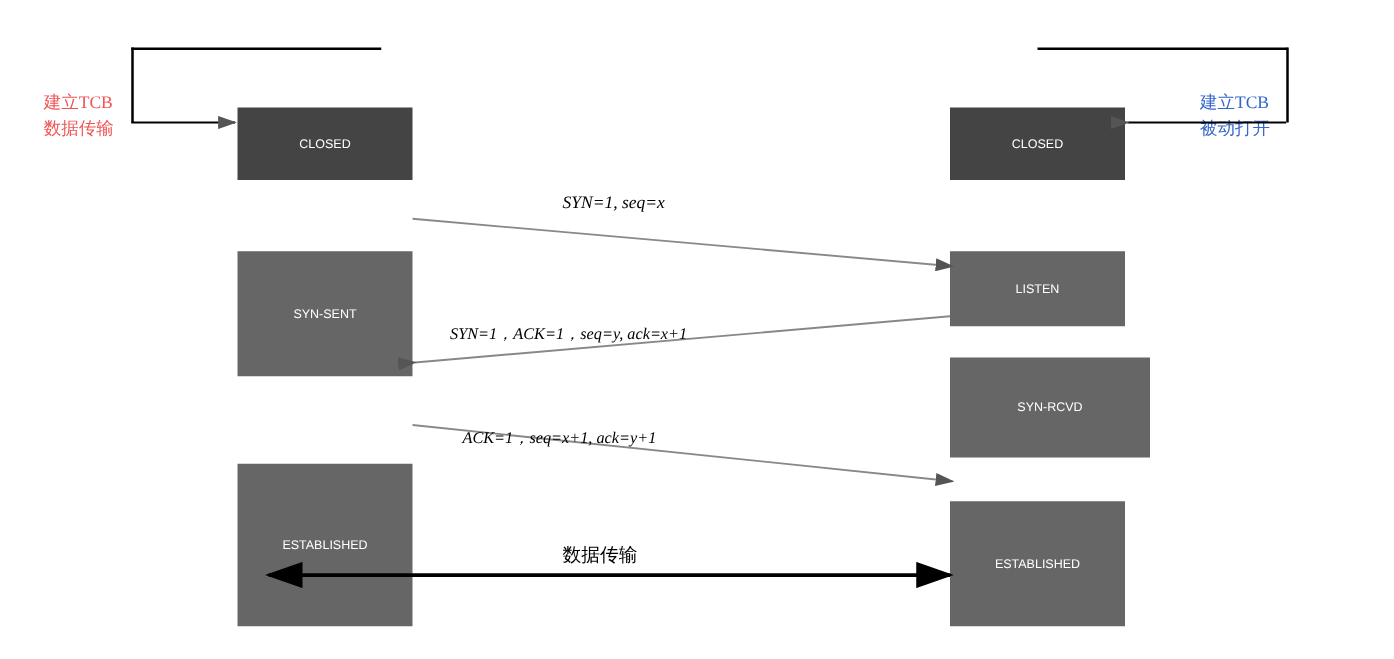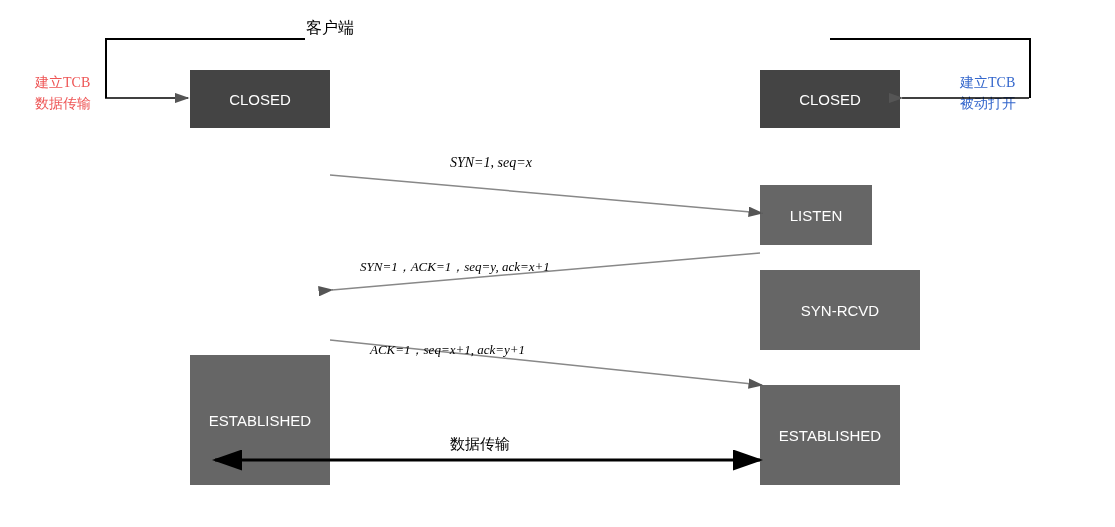--- a/index.html
+++ b/index.html
@@ -20,23 +20,24 @@
     }
 
     
     .state-box {
       position: absolute;
       background: #666;
       color: #fff;
       display: flex;
       align-items: center;
       justify-content: center;
-      font-size: 15px;
+      font-size: 10px;
       font-family: Arial, sans-serif;
       font-weight: normal;
+      margin-top: 16px;
     }
 
     
     .client-closed {
       left: 190px;
       top: 70px;
       width: 140px;
       height: 58px;
       background: #444;
     }
@@ -57,21 +58,21 @@
     .server-closed {
       left: 760px;
       top: 70px;
       width: 140px;
       height: 58px;
       background: #444;
     }
     .server-listen {
       left: 760px;
       top: 185px;
-      width: 112px;
+      width: 140px;
       height: 60px;
     }
     .server-syn-rcvd {
       left: 760px;
       top: 270px;
       width: 160px;
       height: 80px;
     }
     .server-established {
       left: 760px;
@@ -88,23 +89,20 @@
       width: 1115px;
       height: 527px;
       pointer-events: none;
     }
   </style>
 </head>
 <body>
 
 <div class="diagram-container">
 
-  <div style="position:absolute; left:190px; top:18px; width:280px; text-align:center;">
-    <span style="font-size:16px; color:#000;">客户端</span>
-  </div>
 
   <div style="position:absolute; left:105px; top:38px; width:200px; height:1.5px; background:#000;"></div>
 
   <div style="position:absolute; left:105px; top:38px; width:1.5px; height:60px; background:#000;"></div>
 
 
   <div style="position:absolute; left:830px; top:38px; width:200px; height:1.5px; background:#000;"></div>
   <div style="position:absolute; left:1029px; top:38px; width:1.5px; height:60px; background:#000;"></div>
 
   <div style="position:absolute; left:35px; top:72px; font-size:14px; color:#e55; line-height:1.5;">
@@ -114,20 +112,23 @@
 
   <div style="position:absolute; left:960px; top:72px; font-size:14px; color:#3366cc; line-height:1.5;">
     <div>建立TCB</div>
     <div>被动打开</div>
   </div>
 
   <div class="state-box client-closed">
     <span>CLOSED</span>
   </div>
 
+  <div class="state-box client-syn-sent">
+    <span>SYN-SENT</span>
+  </div>
 
   <div class="state-box client-established">
     <span>ESTABLISHED</span>
   </div>
 
   <div class="state-box server-closed">
     <span>CLOSED</span>
   </div>
 
   <div class="state-box server-listen">

